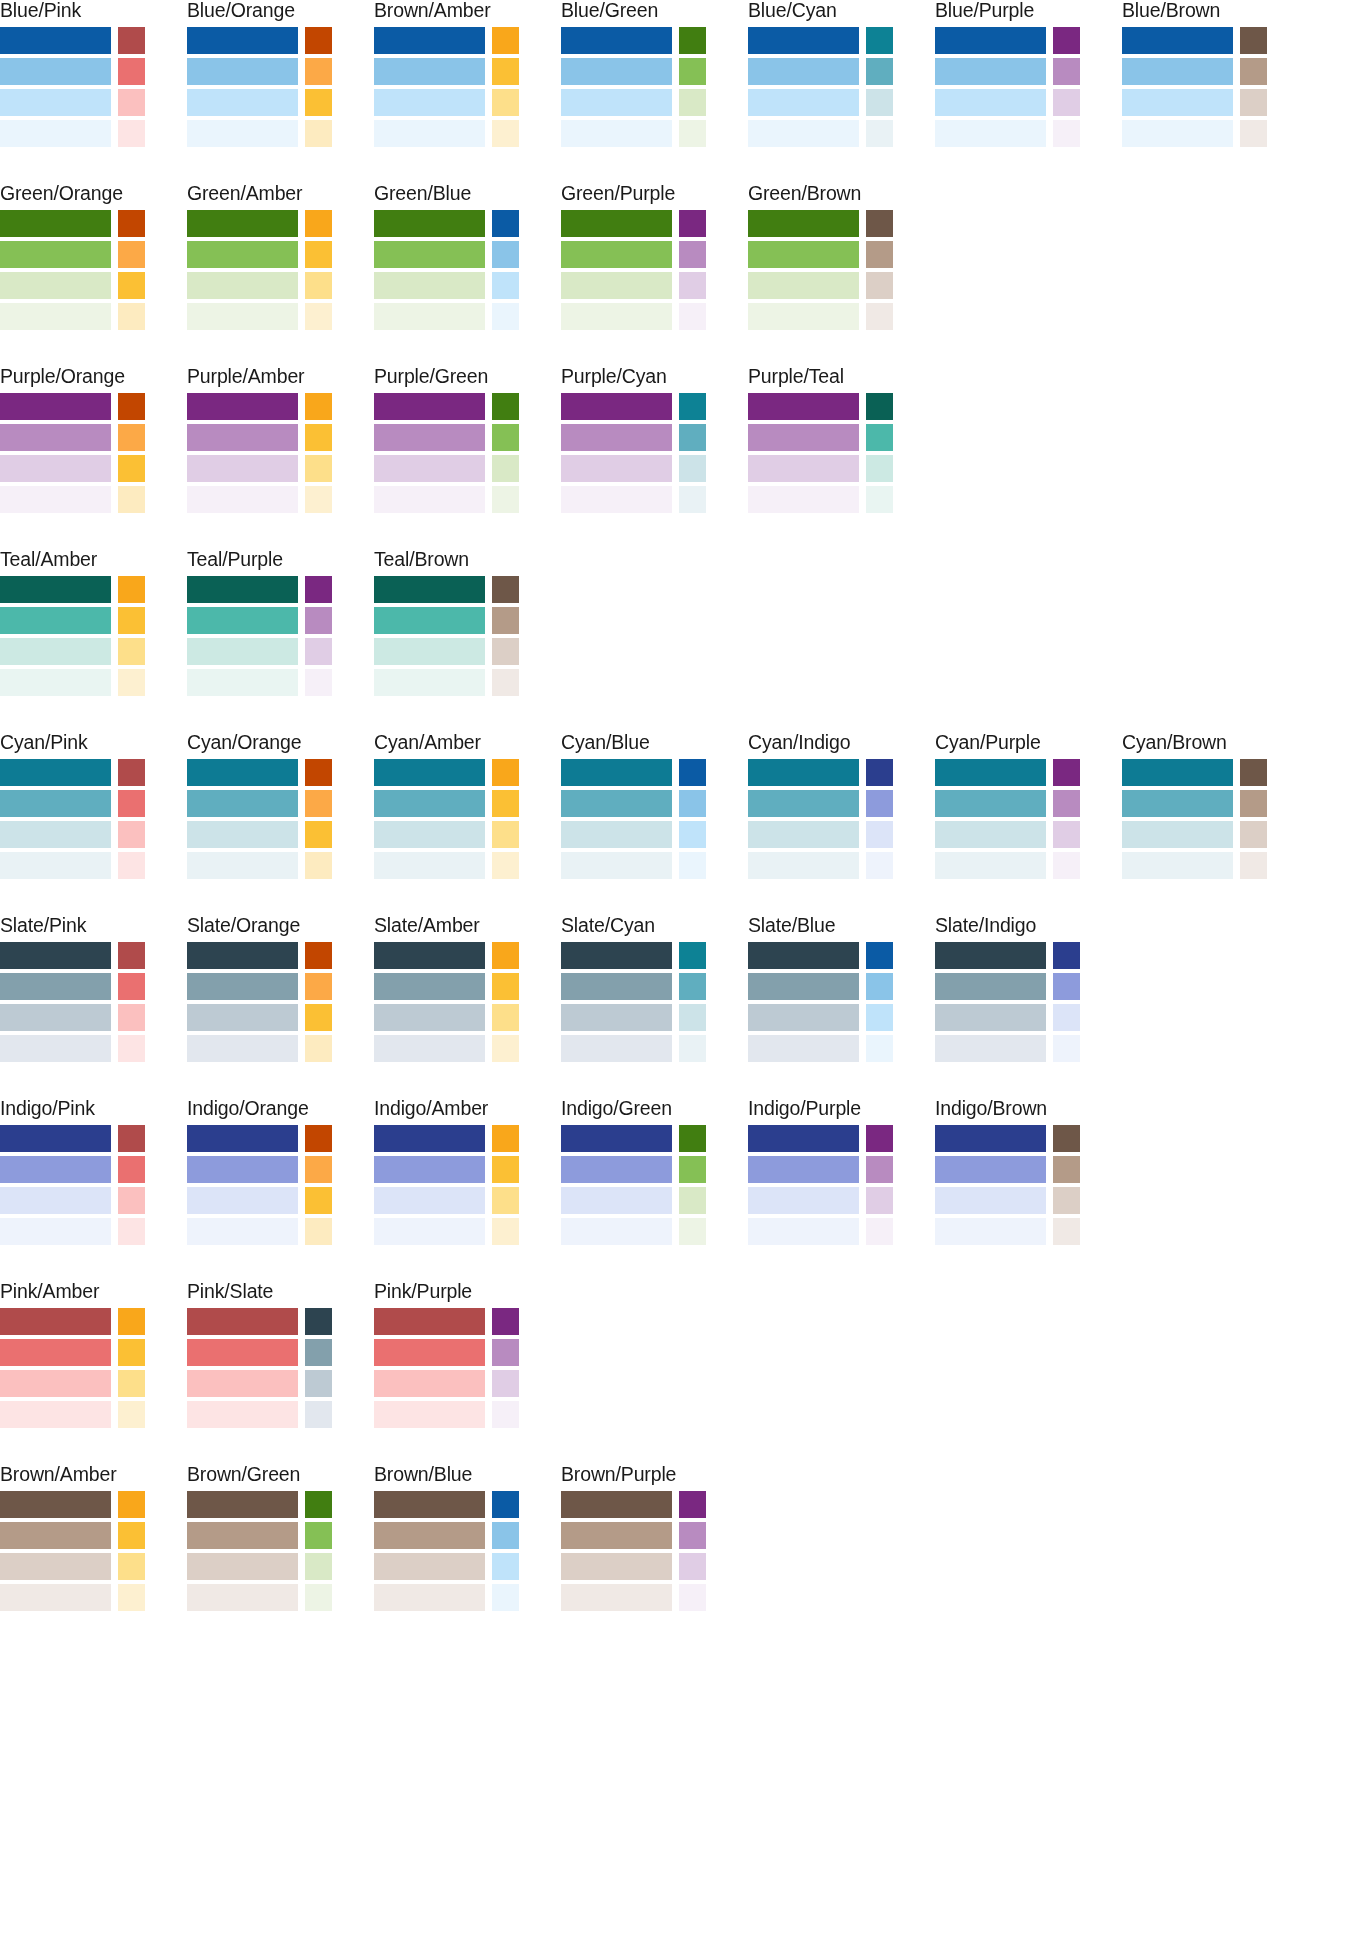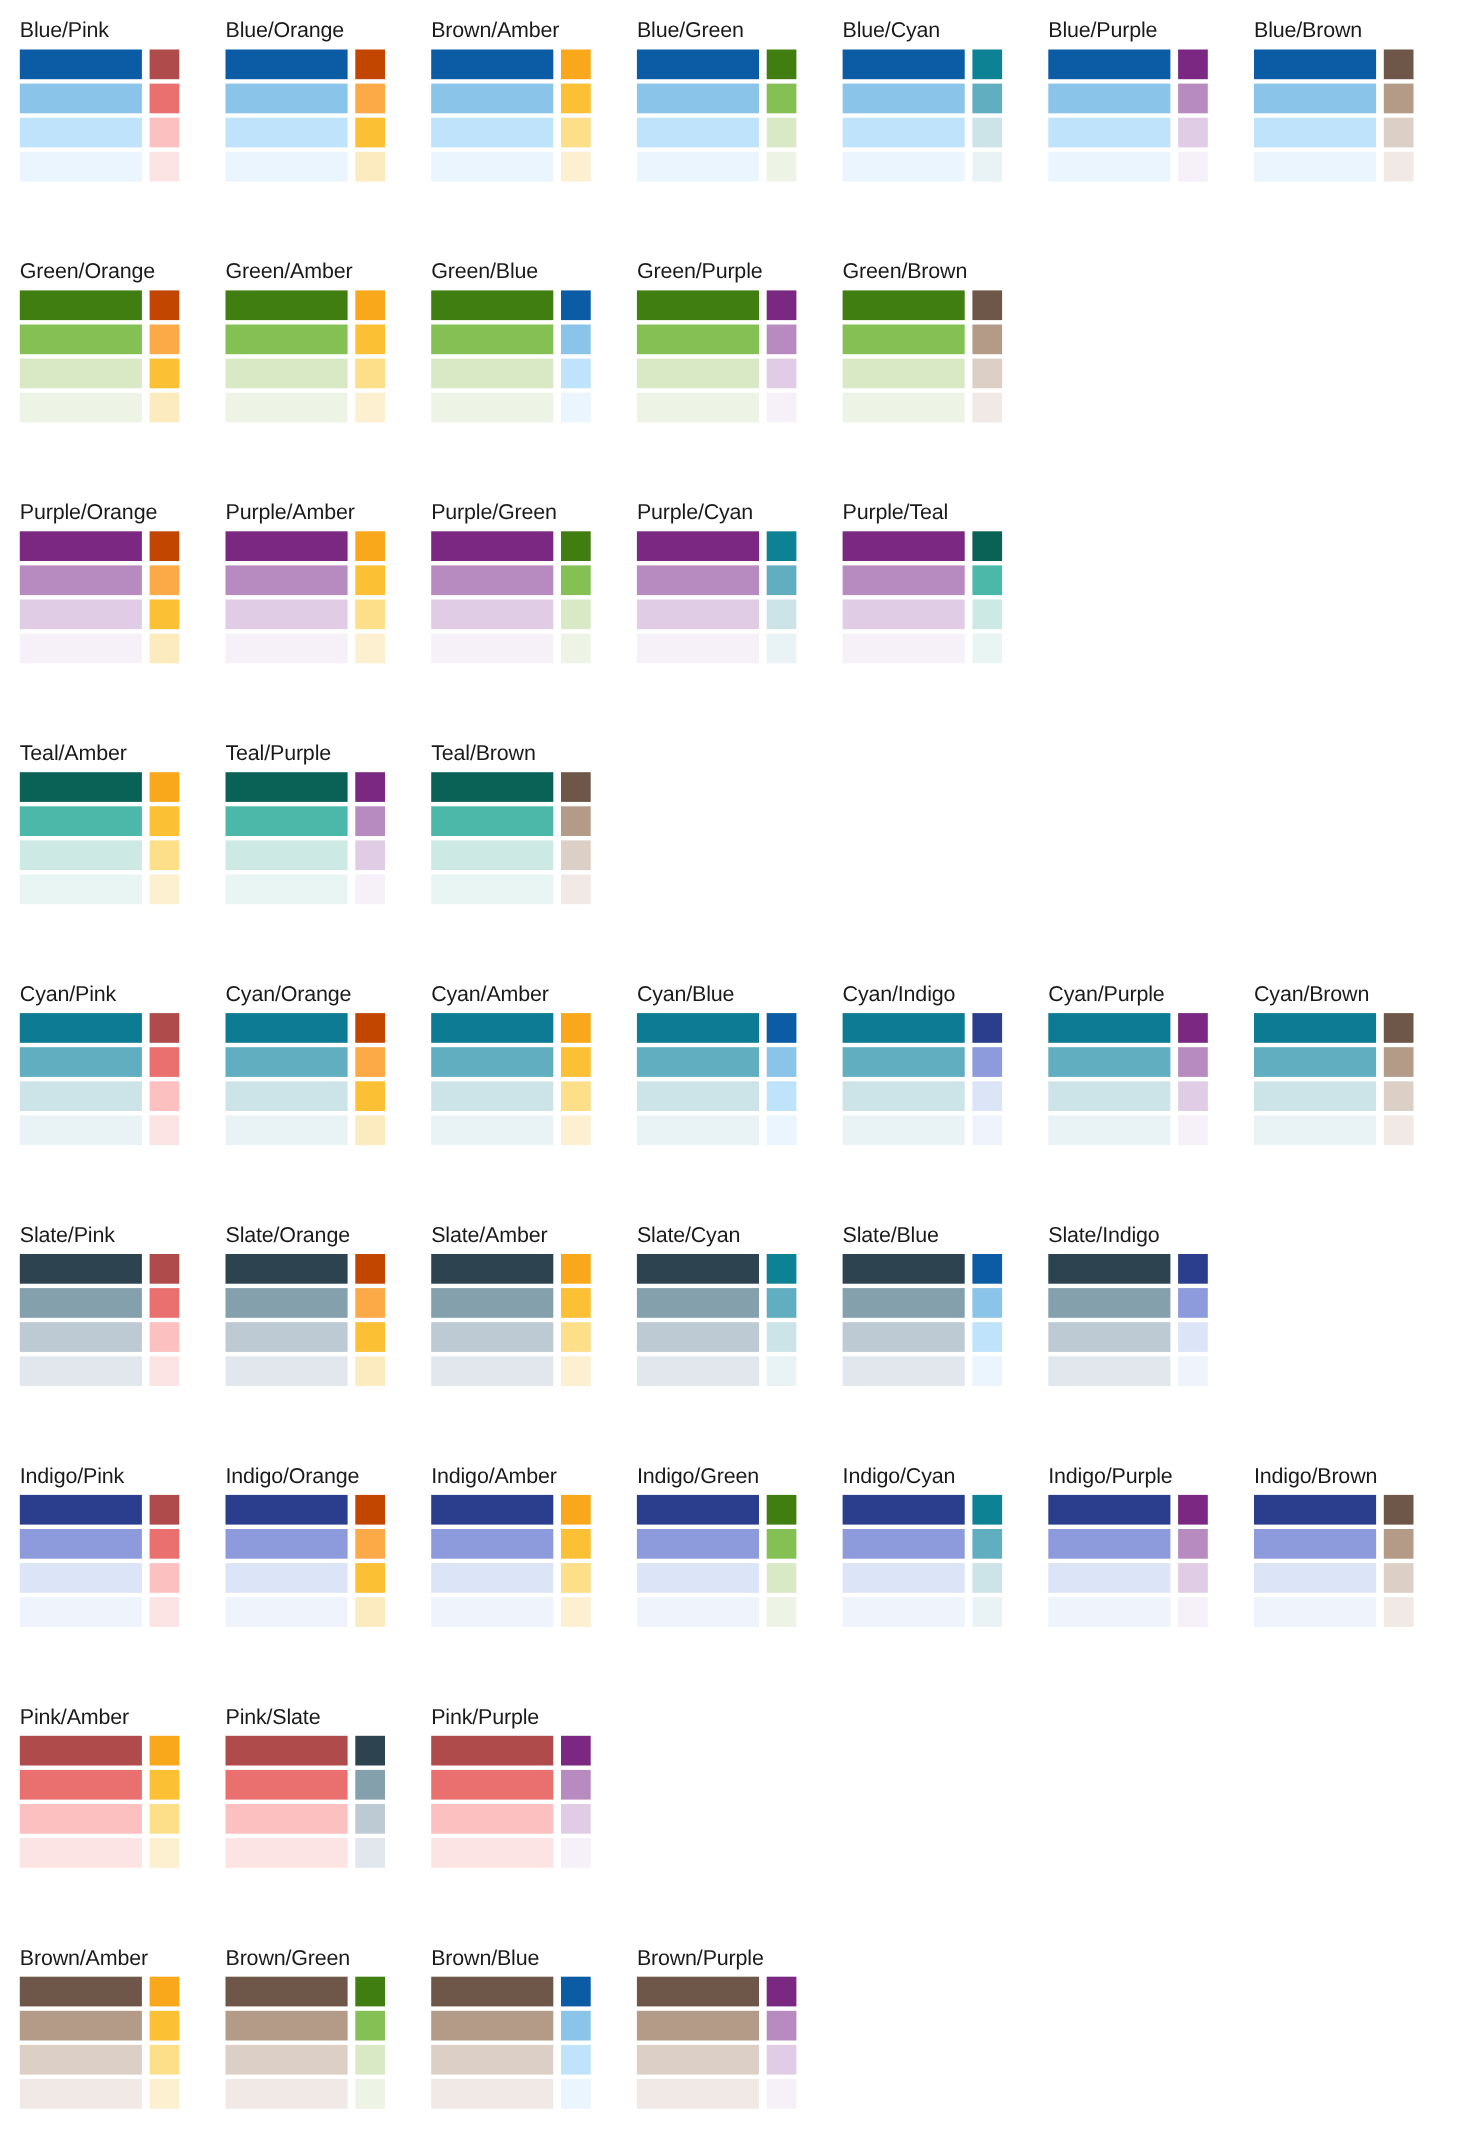--- a/index.html
+++ b/index.html
@@ -13,21 +13,21 @@
   #sheet{
     position:relative;
     width:1346px;height:1948px;
     padding:0;
   }
   .row{
     display:flex;
     flex-direction:row;
     align-items:flex-start;
     margin:0 0 0 0;
-    padding:18px;
+    padding:0;
   }
   .group{
     width:187px;
     margin:0;
     padding:0;
     flex:0 0 187px;
   }
   .group-title{
     font-size:19.5px;
     line-height:20px;
@@ -929,43 +929,20 @@
           <div class="bar-gap"></div>
           <div class="bar-accent" style="background: rgb(217, 233, 198);"></div>
         </div>
         <div class="ramp-row">
           <div class="bar-main" style="background: rgb(238, 243, 252);"></div>
           <div class="bar-gap"></div>
           <div class="bar-accent" style="background: rgb(237, 244, 229);"></div>
         </div>
       </div>
       <div class="group">
-        <div class="group-title">Indigo/Cyan</div>
-        <div class="ramp-row">
-          <div class="bar-main" style="background: rgb(43, 62, 142);"></div>
-          <div class="bar-gap"></div>
-          <div class="bar-accent" style="background: rgb(13, 130, 149);"></div>
-        </div>
-        <div class="ramp-row">
-          <div class="bar-main" style="background: rgb(141, 155, 220);"></div>
-          <div class="bar-gap"></div>
-          <div class="bar-accent" style="background: rgb(96, 174, 191);"></div>
-        </div>
-        <div class="ramp-row">
-          <div class="bar-main" style="background: rgb(220, 228, 248);"></div>
-          <div class="bar-gap"></div>
-          <div class="bar-accent" style="background: rgb(204, 227, 232);"></div>
-        </div>
-        <div class="ramp-row">
-          <div class="bar-main" style="background: rgb(238, 243, 252);"></div>
-          <div class="bar-gap"></div>
-          <div class="bar-accent" style="background: rgb(233, 242, 245);"></div>
-        </div>
-      </div>
-      <div class="group">
         <div class="group-title">Indigo/Purple</div>
         <div class="ramp-row">
           <div class="bar-main" style="background: rgb(43, 62, 142);"></div>
           <div class="bar-gap"></div>
           <div class="bar-accent" style="background: rgb(122, 40, 129);"></div>
         </div>
         <div class="ramp-row">
           <div class="bar-main" style="background: rgb(141, 155, 220);"></div>
           <div class="bar-gap"></div>
           <div class="bar-accent" style="background: rgb(184, 139, 192);"></div>

